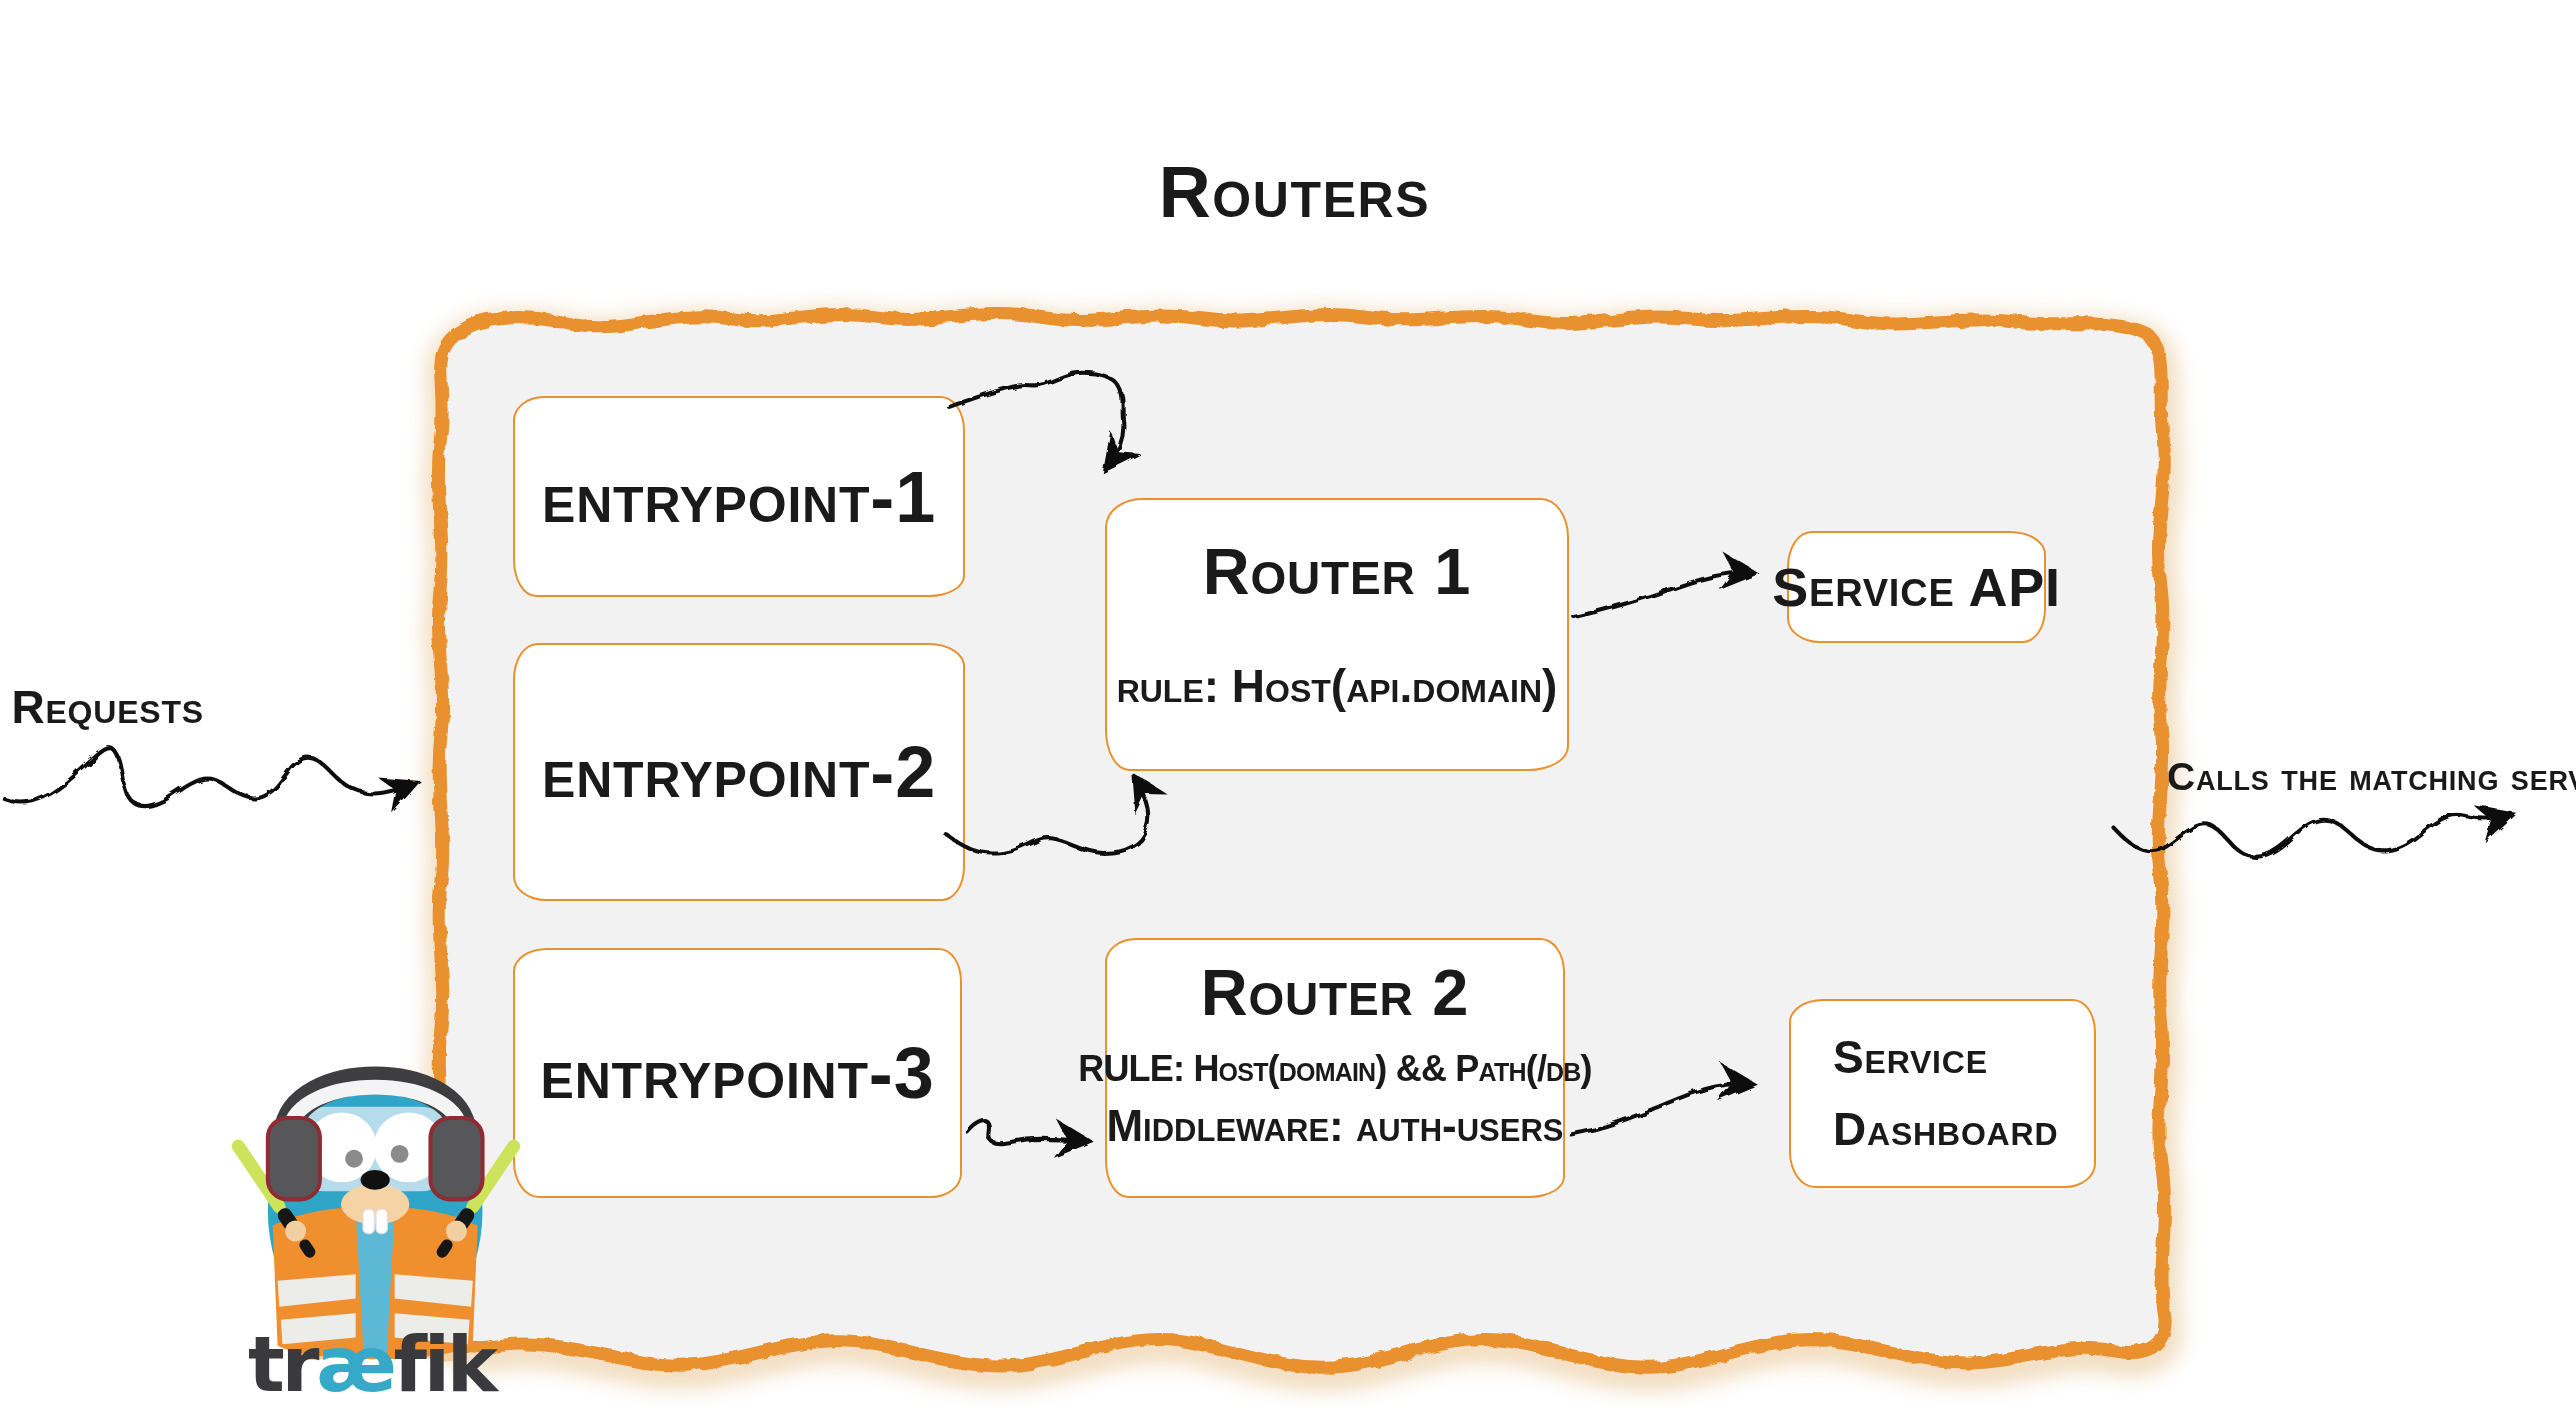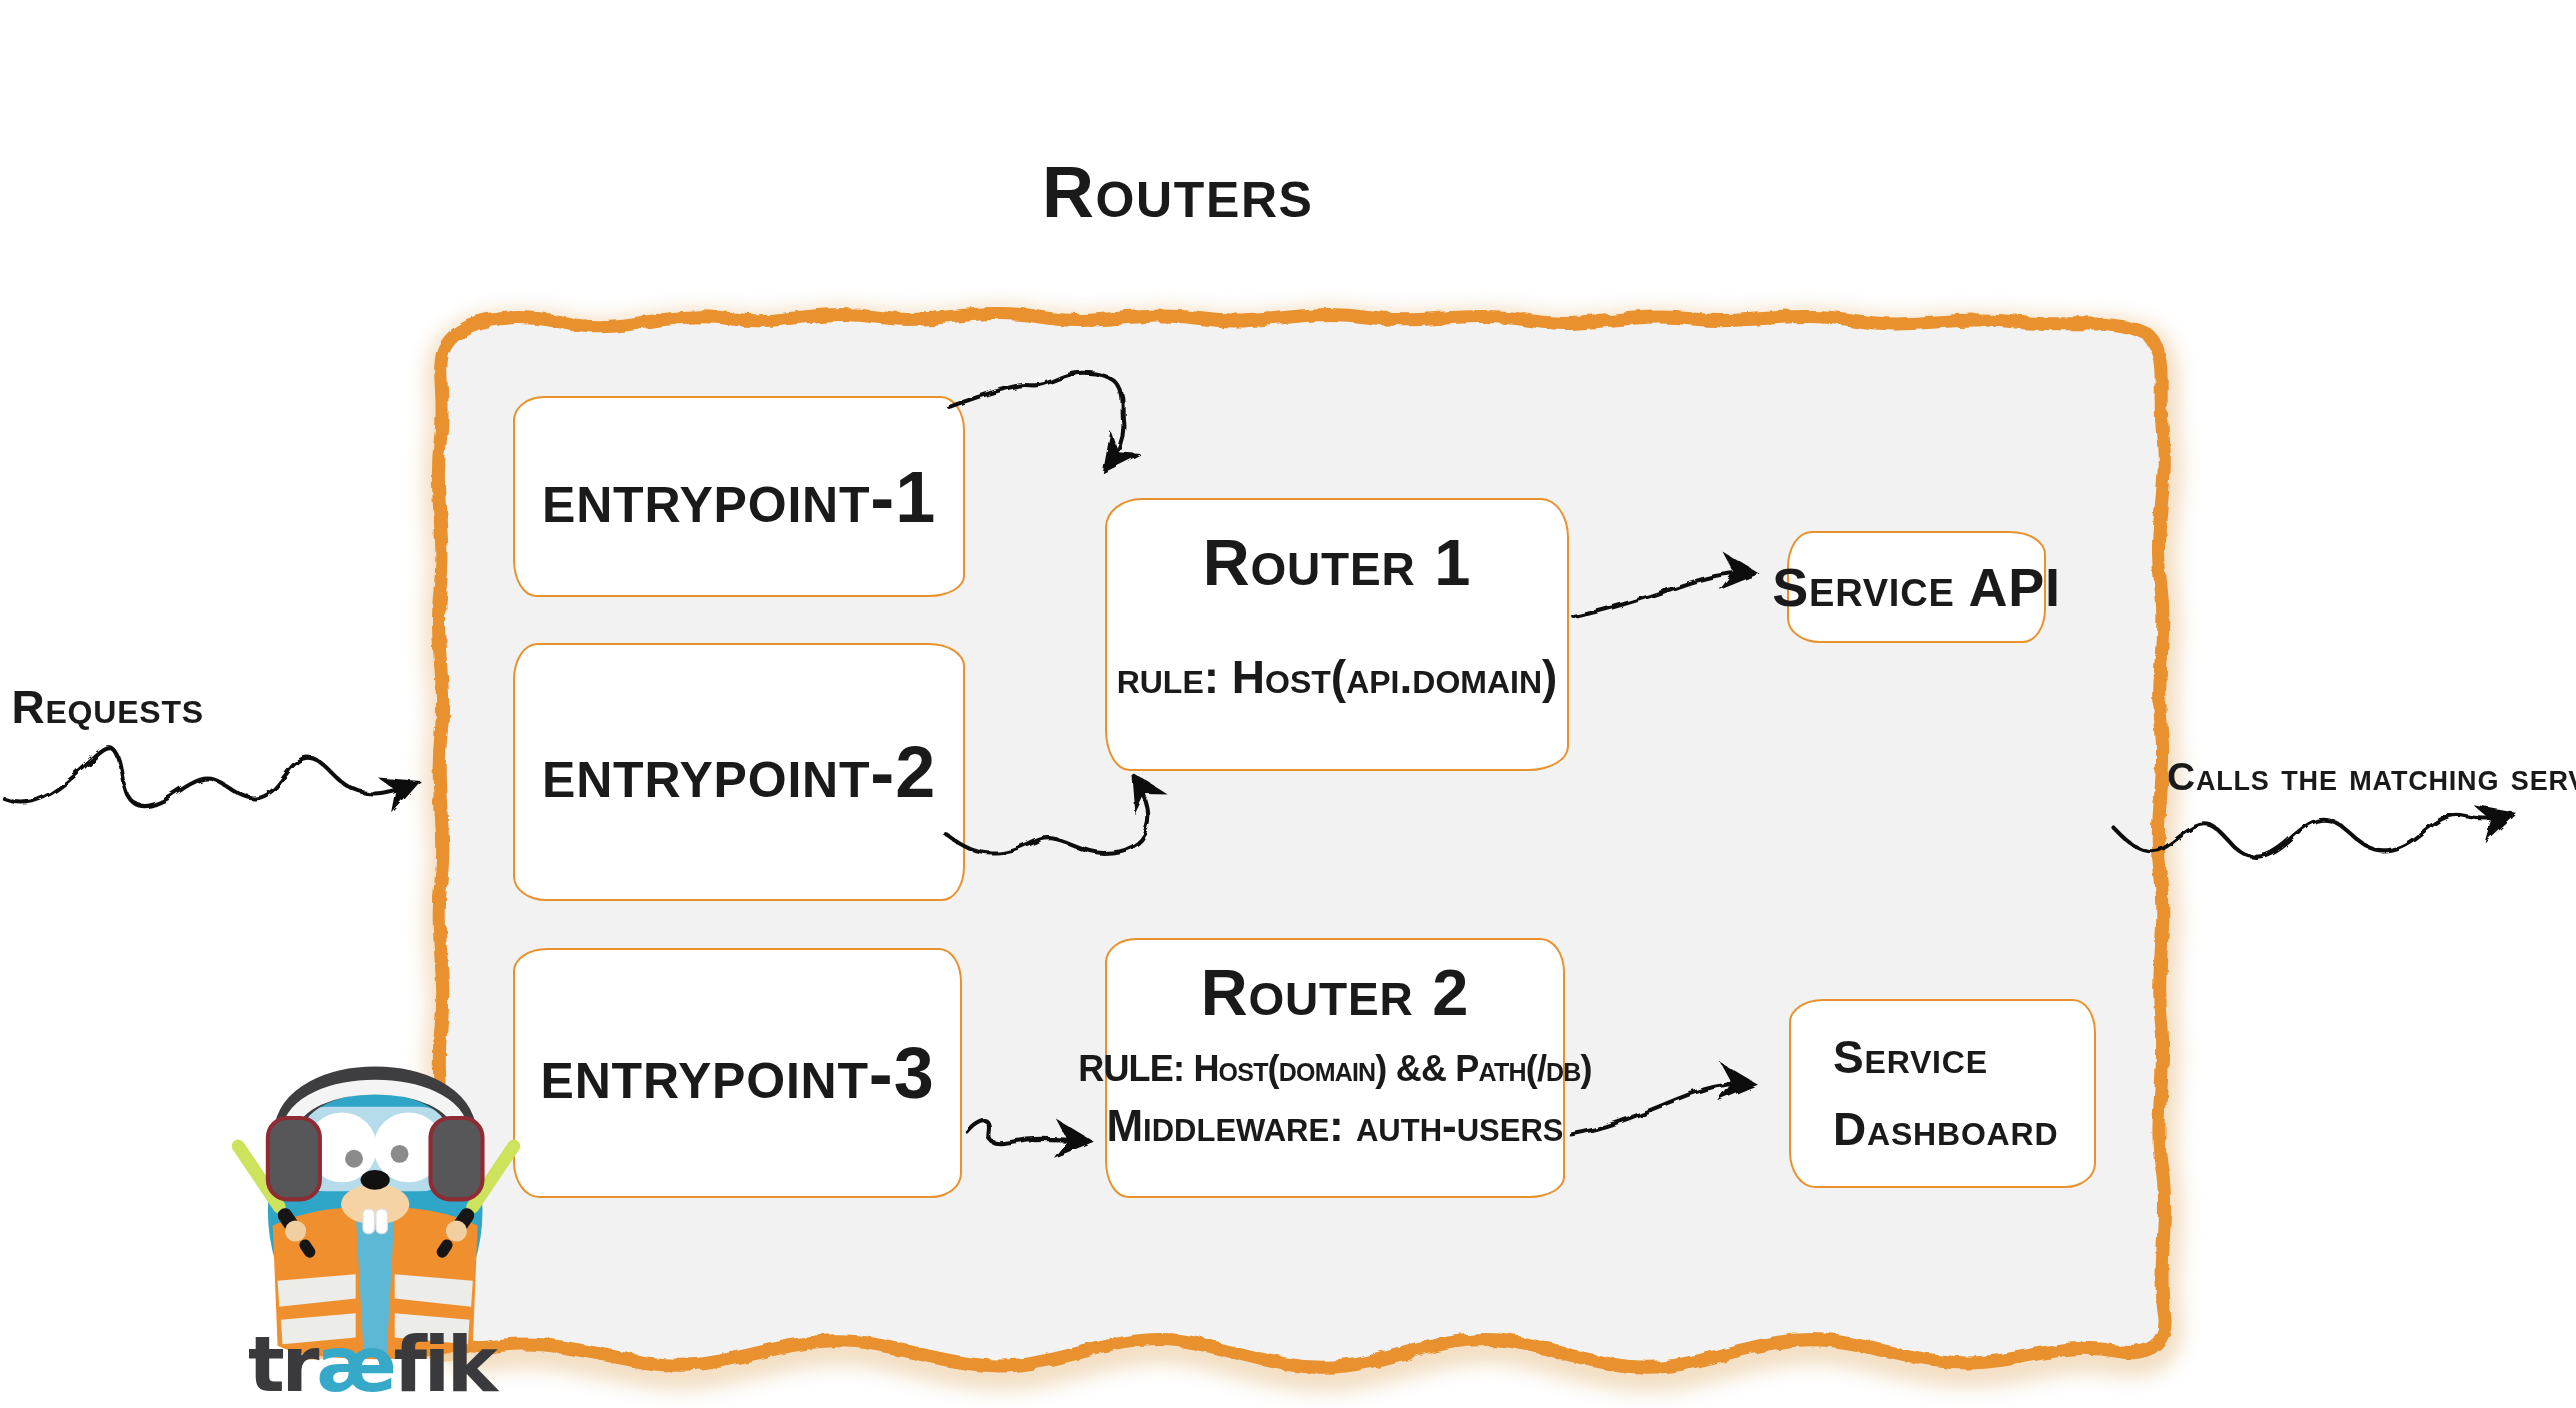--- a/index.html
+++ b/index.html
@@ -112,39 +112,39 @@
          C 1300 1665 1260 1688 1180 1674 C 1100 1661 1060 1637 980 1652
          C 900 1666 860 1688 780 1672 C 700 1657 660 1645 600 1655
          C 560 1660 540 1640 545 1600
          C 550 1550 535 1500 543 1440 C 550 1380 534 1330 542 1260
          C 549 1200 534 1150 542 1080 C 549 1020 534 970 542 900
          C 549 840 533 790 541 720 C 548 660 533 610 541 540
          C 548 490 536 455 545 430 Z" fill="#F2F2F2" stroke="#E8912D" stroke-width="16" stroke-linejoin="round"></path>
   </g>
 </svg>
 
-<div class="abs hand title" style="left:1042px;top:151px;width:505px;">Routers</div>
+<div class="abs hand title" style="left:1042px;top:151px;width:505px;text-align:center">Routers</div>
 
 <div class="abs hand side-label" style="left:11.4px;top:666px">Requests</div>
 
 <div class="abs hand calls-label" style="left:2167px;top:755px">Calls the matching server</div>
 
 <div class="node r1" style="left:513px;top:396px;width:452px;height:201px">
   <span class="hand ep-label">entrypoint-1</span>
 </div>
 
 <div class="node r2" style="left:513px;top:643px;width:452px;height:258px">
   <span class="hand ep-label">entrypoint-2</span>
 </div>
 
 <div class="node r3" style="left:513px;top:948px;width:449px;height:250px">
   <span class="hand ep-label">entrypoint-3</span>
 </div>
 
-<div class="node r4" style="left:1105px;top:498px;width:464px;height:273px;justify-content:flex-start;padding-top:25px">
+<div class="node r4" style="left:1105px;top:498px;width:464px;height:273px;justify-content:flex-start;padding-top:34px">
   <span class="hand router-title">Router 1</span>
   <span class="hand rule-line" style="margin-top:50px">rule: Host(api.domain)</span>
 </div>
 
 <div class="node r1" style="left:1105px;top:938px;width:460px;height:260px;justify-content:flex-start;padding-top:14.7px">
   <span class="hand router-title">Router 2</span>
   <span class="hand rule-line-sm" style="margin-top:18px">RULE: Host(domain) &amp;&amp; Path(/db)</span>
   <span class="hand mw-line" style="margin-top:11.4px">Middleware: auth-users</span>
 </div>
 

